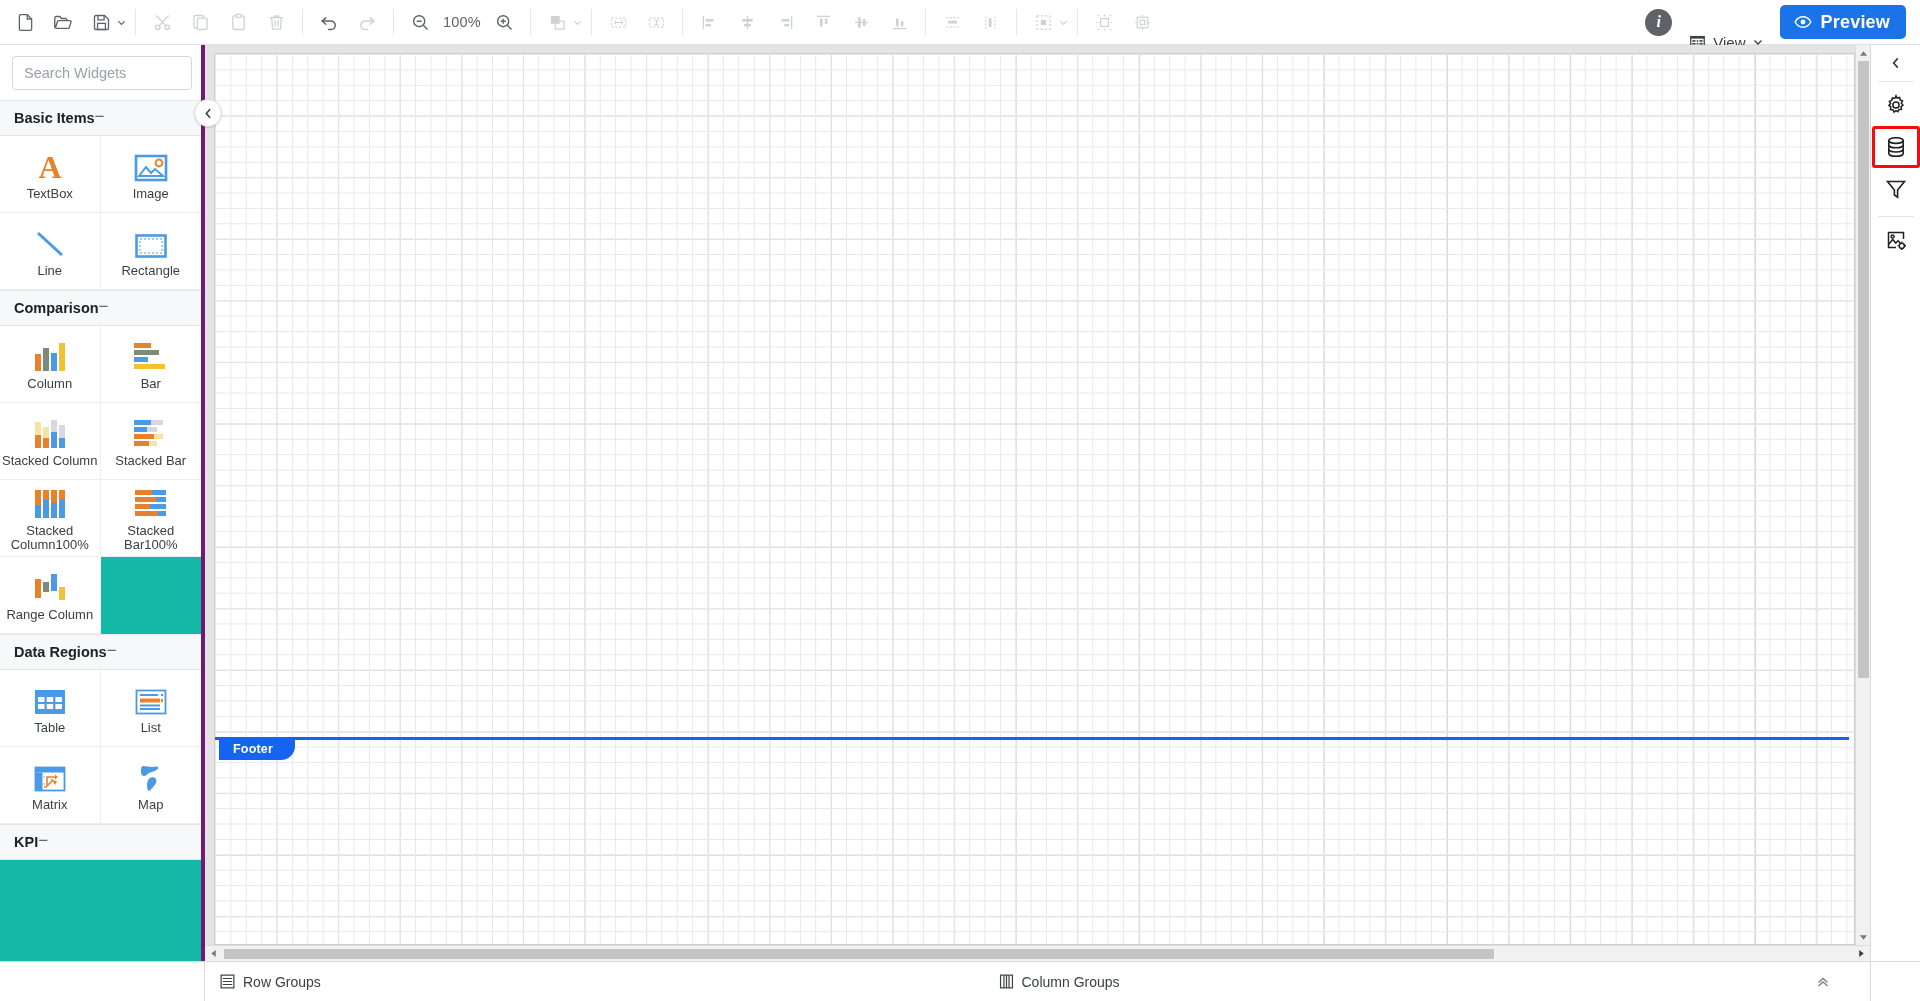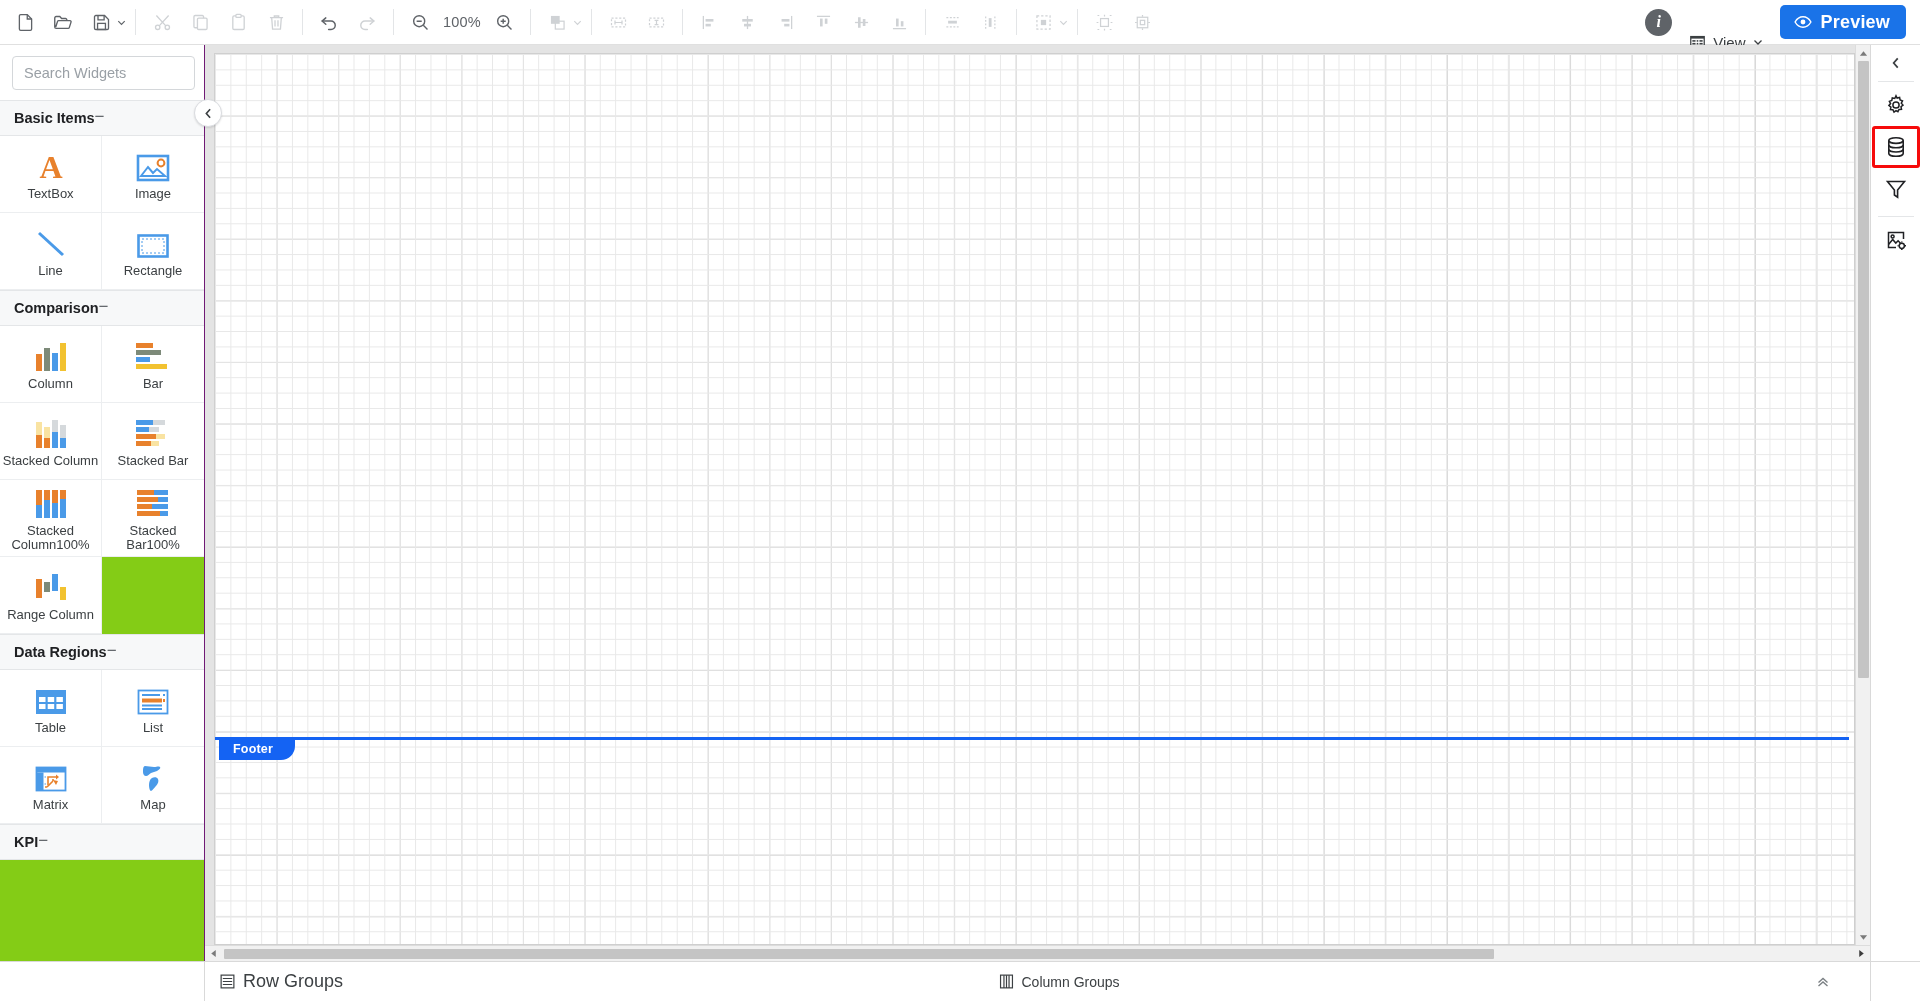--- a/index.html
+++ b/index.html
@@ -58,22 +58,22 @@
     border-radius: 5px; font-size: 18px; font-weight: bold;
     cursor: pointer; letter-spacing: .2px;
   }
 
   
   .body-row { flex: 1; display: flex; min-height: 0; position: relative; }
 
   
   .left-panel {
     width: 205px; min-width: 205px;
-    background: #84cc16;
-    border-right: 1px solid #701a75;
+    background: #14b8a6;
+    border-right: 4px solid #701a75;
     display: flex; flex-direction: column;
     position: relative; z-index: 5;
   }
   .search-wrap { padding: 11px 9px 10px 12px; background:#fff; }
   .search-box {
     display: flex; align-items: center;
     height: 34px; border: 1px solid #d4d7da; border-radius: 4px;
     padding: 0 9px 0 11px; background: #fff;
   }
   .search-box input {
@@ -193,21 +193,21 @@
   
   .bottom-bar {
     height: 40px; min-height: 40px;
     background: #fff;
     border-top: 1px solid #d9d9d9;
     display: flex; align-items: center;
     position: relative;
   }
   .bb-left-spacer { width: 205px; min-width: 205px; border-right: 1px solid #d9d9d9; height: 100%; }
   .bb-content { flex: 1; display: flex; align-items: center; position: relative; height: 100%; padding-left: 14px; }
-  .bb-item { display: flex; align-items: center; gap: 7px; cursor: pointer; font-size: 18px; color: #3c4043; }
+  .bb-item { display: flex; align-items: center; gap: 7px; cursor: pointer; font-size: 14px; color: #3c4043; }
   .bb-colgroups { position: absolute; left: 50%; transform: translateX(-40px); display: flex; align-items: center; gap: 7px; cursor: pointer; font-size: 14px; color: #3c4043; }
   .bb-chev { position: absolute; right: 38px; color: #7b8084; cursor: pointer; display:flex; }
   .bb-right-spacer { width: 50px; min-width: 50px; border-left: 1px solid #d9d9d9; height: 100%; }
 
   
   .kpi-sec { border-top: 1px solid #e4e6e8; }
 </style>
 </head>
 <body>
 

